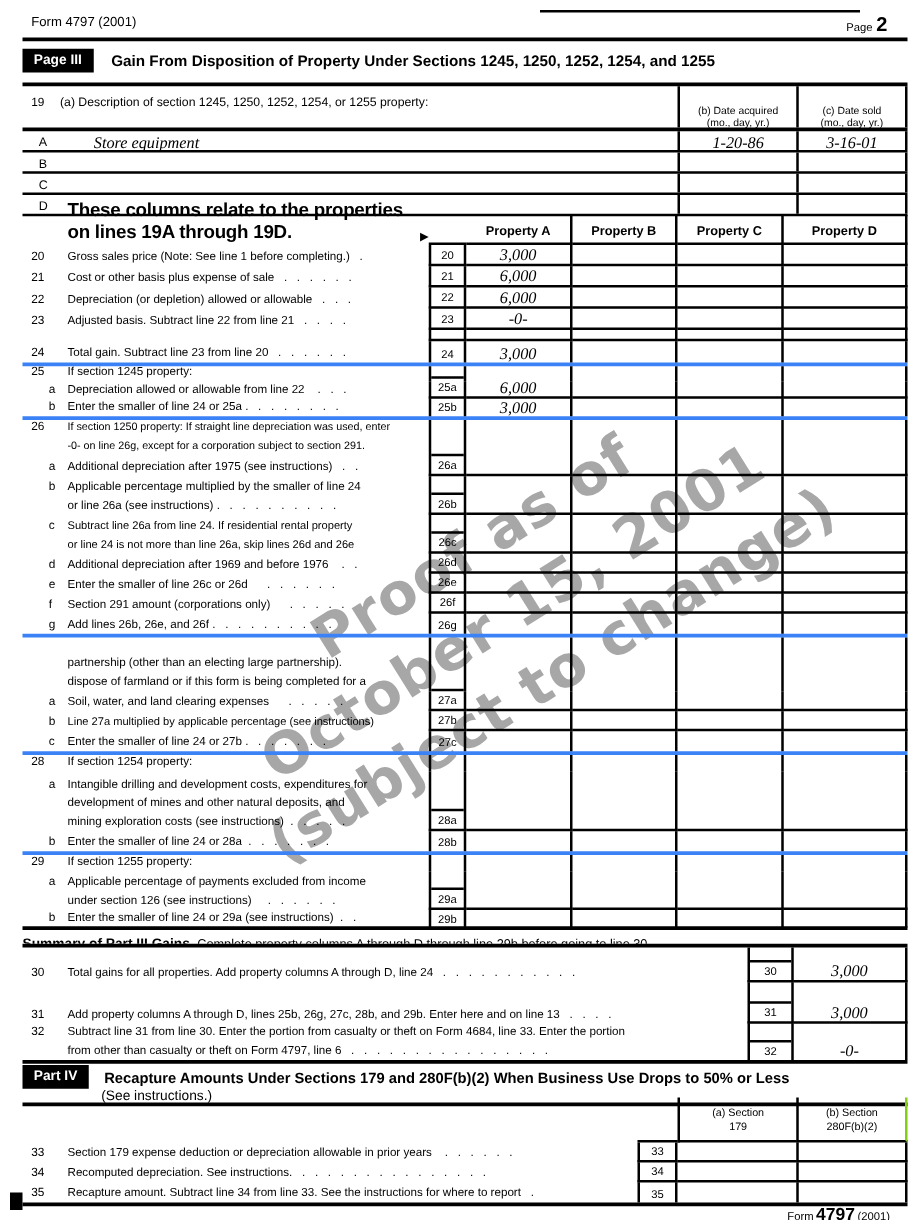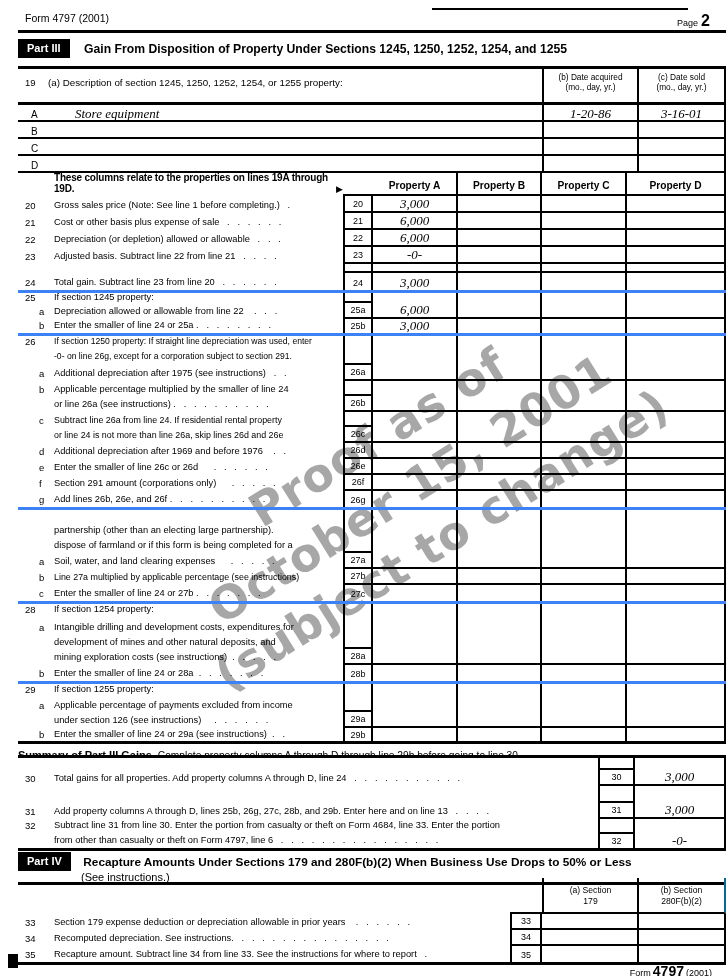--- a/index.html
+++ b/index.html
@@ -17,21 +17,21 @@
   .partbar{position:absolute;left:18px;width:708px;}
   .p3bar{top:39px;height:24px;}
   .badge{display:inline-block;background:#000;color:#fff;font-weight:bold;font-size:11px;padding:3px 9px 4px 9px;vertical-align:middle;}
   .ptitle{font-weight:bold;font-size:12.2px;margin-left:10px;vertical-align:middle;}
   
   #t19{position:absolute;top:66px;left:18px;width:708px;border-top:3px solid #000;box-sizing:border-box;}
   .t19h{display:flex;height:36px;border-bottom:3px solid #000;box-sizing:border-box;}
   .t19h-main{flex:1;position:relative;font-size:9.8px;padding-top:8px;}
   .t19h-main .n19{position:absolute;left:7px;top:8px;font-size:9.5px;}
   .t19h-main .atext{margin-left:30px;}
-  .hcell{width:95px;border-left:2px solid #000;box-sizing:border-box;font-size:8.3px;text-align:center;padding-top:3px;line-height:10px;}
+  .hcell{width:95px;border-left:2px solid #000;box-sizing:border-box;font-size:8.3px;text-align:center;padding-top:14px;line-height:10px;}
   .hcell.c{width:89px;border-right:2px solid #000;}
   .t19row{display:flex;height:17px;border-bottom:2px solid #000;box-sizing:border-box;align-items:flex-end;}
   .t19row .letter{width:42px;padding-left:13px;font-size:10px;box-sizing:border-box;}
   .t19row .desc{flex:1;padding-left:15px;box-sizing:border-box;}
   .dcell{width:95px;border-left:2px solid #000;box-sizing:border-box;text-align:center;height:100%;display:flex;align-items:flex-end;justify-content:center;}
   .dcell.c{width:89px;border-right:2px solid #000;}
   .hw{font-family:Liberation Serif, serif;font-style:italic;font-size:13px;line-height:13px;}
   
   #ptable{position:absolute;top:172px;left:18px;width:708px;}
   .prow{display:flex;box-sizing:border-box;}
@@ -43,41 +43,41 @@
   .bp{font-weight:normal;}
   .ncell{width:30px;border-left:2px solid #000;border-right:2px solid #000;box-sizing:border-box;position:relative;}
   .ncell.bb,.vcell.bb{border-bottom:2px solid #000;}
   .nbox{position:absolute;left:0;right:0;bottom:0;height:100%;display:flex;align-items:flex-end;justify-content:center;font-size:9px;padding-bottom:2px;box-sizing:border-box;}
   .nbox.bt{height:16px;border-top:2px solid #000;}
   .vcell{box-sizing:border-box;border-right:2px solid #000;display:flex;align-items:flex-end;justify-content:center;}
   .vcell.a{width:85px;}.vcell.b{width:84px;}.vcell.cc{width:85px;}.vcell.d{width:99px;}
   .phead .ncell{border-left:none;border-right:none;border-bottom:2px solid #000;}
   .phead .vcell{border-left:none;border-bottom:2px solid #000;font-weight:bold;font-size:10.2px;align-items:flex-end;justify-content:center;padding-bottom:3px;}
   .notecell{width:325px;box-sizing:border-box;display:flex;align-items:flex-end;padding-left:36px;padding-bottom:2px;}
-  .notetext{font-size:10px;font-weight:bold;letter-spacing:-0.2px;}
+  .notetext{font-size:15px;font-weight:bold;letter-spacing:-0.2px;}
   .arrow{font-size:9px;margin-left:3px;}
   
   .sumbar{position:absolute;top:741px;left:18px;width:708px;height:17px;border-top:3px solid #000;border-bottom:3px solid #000;box-sizing:border-box;padding-top:1px;white-space:pre;overflow:hidden;}
   .sumbar b{font-size:11px;}
   .sumbar span{font-size:10.2px;}
   
   #totals{position:absolute;top:758px;left:18px;width:708px;height:90px;border-bottom:3px solid #000;box-sizing:content-box;}
   .trow{display:flex;box-sizing:border-box;}
   .tlab{width:580px;box-sizing:border-box;padding-left:36px;display:flex;flex-direction:column;justify-content:flex-end;overflow:hidden;}
   .tnum{width:37px;border-left:2px solid #000;border-right:2px solid #000;box-sizing:border-box;position:relative;}
   .tval{width:91px;border-right:2px solid #000;box-sizing:border-box;display:flex;align-items:flex-end;justify-content:center;}
   .tnum.bb,.tval.bb{border-bottom:2px solid #000;}
   
   .p4bar{top:848px;height:30px;border-bottom:3px solid #000;box-sizing:content-box;padding-top:4px;}
   .p4sub{font-size:11px;margin-left:63px;line-height:13px;}
   #p4head{position:absolute;top:878px;left:18px;width:708px;height:36px;display:flex;box-sizing:border-box;}
   .p4hspacer{width:492px;}
   .p4hnum{width:32px;border-bottom:2px solid #000;box-sizing:border-box;}
   .p4hcell{width:95px;border-left:2px solid #000;border-bottom:2px solid #000;box-sizing:border-box;font-size:8.6px;text-align:center;padding-top:7px;line-height:11px;}
-  .p4hcell.b{width:89px;border-right:2px solid #0369a1;}
+  .p4hcell.b{width:89px;border-right:2px solid #84cc16;}
   #p4rows{position:absolute;top:914px;left:18px;width:708px;border-bottom:3px solid #000;box-sizing:content-box;}
   .p4row{display:flex;height:16px;box-sizing:border-box;}
   .p4lab{width:492px;box-sizing:border-box;padding-left:36px;display:flex;flex-direction:column;justify-content:flex-end;overflow:hidden;}
   .p4num{width:32px;border-left:2px solid #000;border-right:2px solid #000;box-sizing:border-box;font-size:9px;text-align:center;display:flex;align-items:flex-end;justify-content:center;padding-bottom:2px;}
   .p4a{width:95px;box-sizing:border-box;}
   .p4b{width:89px;border-left:2px solid #000;border-right:2px solid #000;box-sizing:border-box;}
   .p4row.bb .p4num,.p4row.bb .p4a,.p4row.bb .p4b{border-bottom:2px solid #000;}
   
   .footer{position:absolute;top:963px;right:16px;font-size:9px;}
   .footer .fnum{font-size:14px;font-weight:bold;margin:0 2px;}
@@ -96,21 +96,21 @@
 
   <span class="topline z"></span>
 
   <div class="pagehead z">
     <span>Form 4797 (2001)</span>
     <span class="pageno"><span>Page</span><b>2</b></span>
   </div>
   <div class="toprule z"></div>
 
   <div class="partbar p3bar z">
-    <span class="badge">Part III</span>
+    <span class="badge">Page III</span>
     <span class="ptitle">Gain From Disposition of Property Under Sections 1245, 1250, 1252, 1254, and 1255</span>
   </div>
 
   <div id="t19" class="z">
       <div class="t19h">
         <div class="t19h-main"><span class="n19">19</span><span class="atext">(a) Description of section 1245, 1250, 1252, 1254, or 1255 property:</span></div>
         <div class="hcell">
           <div>(b) Date acquired</div>
           <div>(mo., day, yr.)</div>
         </div>

